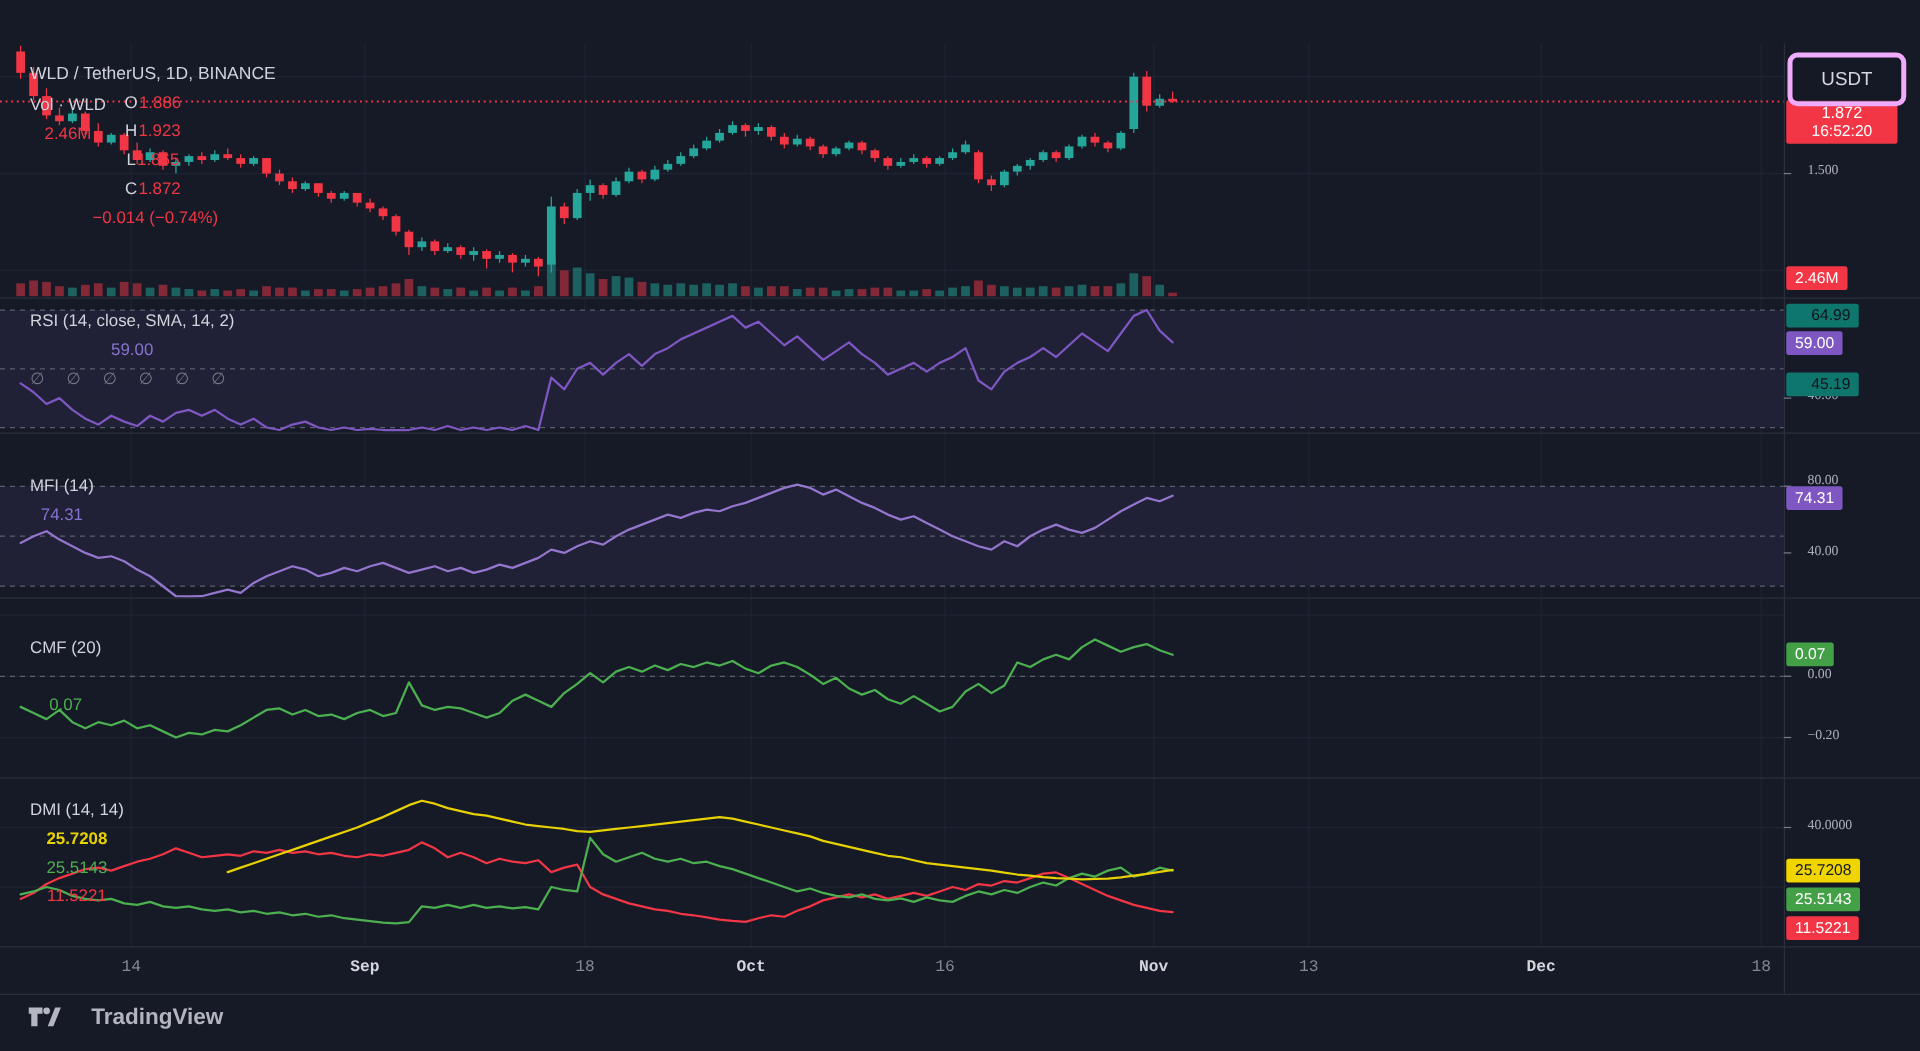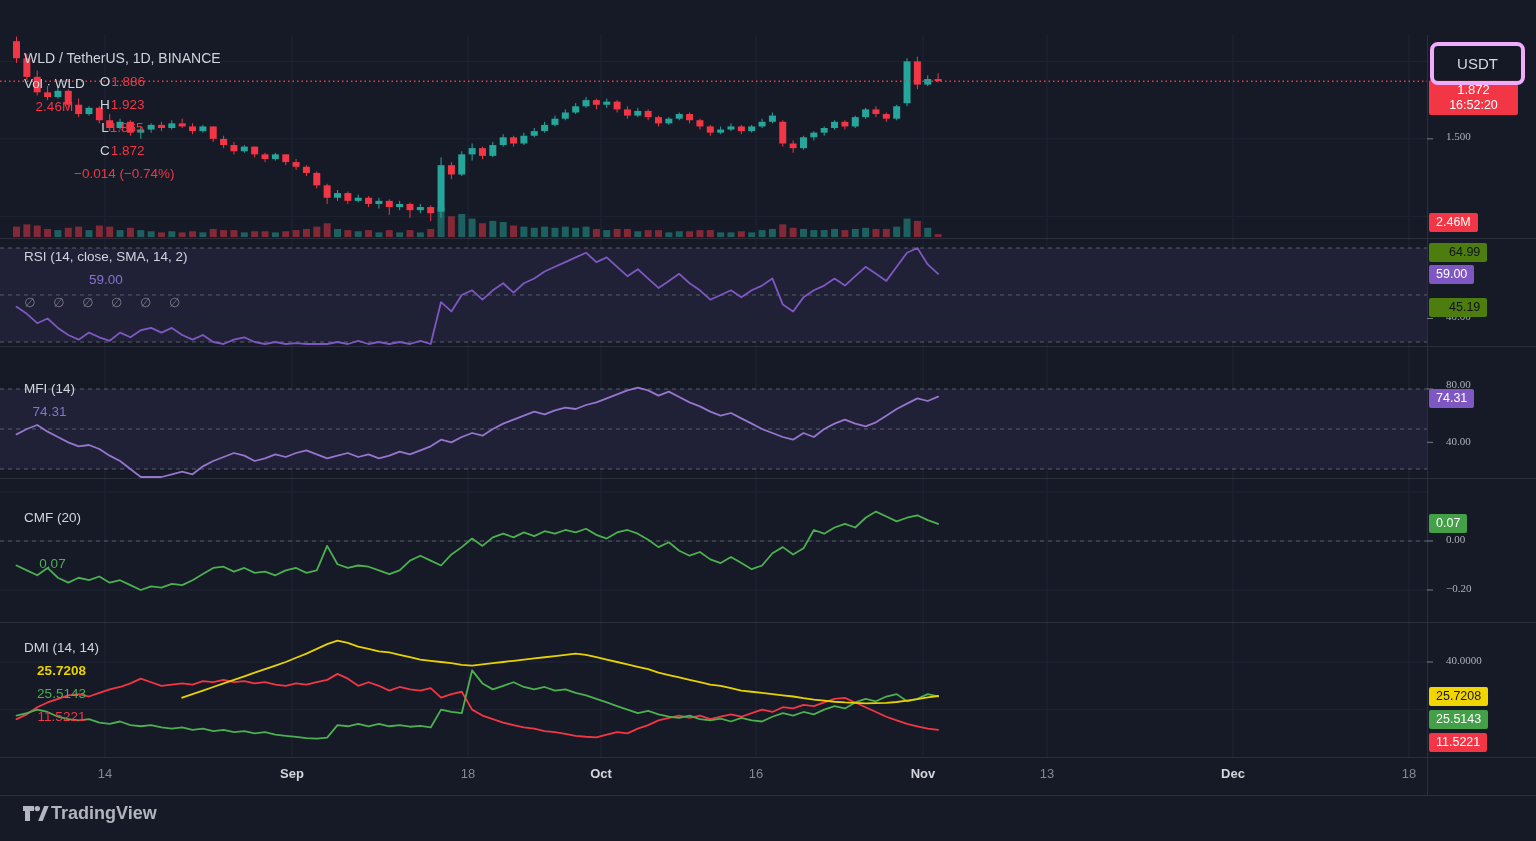--- a/index.html
+++ b/index.html
@@ -10,36 +10,36 @@
   .abs{position:absolute;}
   .hdr{left:24px;top:8px;font-size:15px;font-weight:600;color:#dcdfe5;letter-spacing:.1px;}
   .legend{display:flex;align-items:center;gap:8px;white-space:nowrap;font-size:13.5px;color:#d1d4dc;flex-direction:column;}
   .legend .pair{display:flex;gap:1px;}
   .sym{font-size:14px;}
   .red{color:#f23645;} .purple{color:#8673d1;} .green{color:#4caf50;} .yellow{color:#e7d100;}
   .dim{color:#787b86;letter-spacing:7px;font-size:13px;}
   .axlabel{position:absolute;left:1446px;font-size:11px;color:#aeb1bb;z-index:1;font-family:Liberation Serif, serif;}
   .badge{position:absolute;left:1429px;font-size:12.5px;line-height:1.1;padding:2.5px 7px;
          border-radius:2px;color:#fff;z-index:2;white-space:nowrap;}
-  .badge.white{background:#4d7c0f;color:#11131b;padding-left:20px;}
+  .badge.white{background:#0f766e;color:#11131b;padding-left:20px;}
   .badge.purple{background:#7e57c2;}
   .badge.greenbg{background:#43a047;}
   .badge.yellowbg{background:#f0d500;color:#141823;}
   .badge.redbg{background:#f23645;}
   .price-badge{position:absolute;left:1429px;top:80px;width:89px;background:#f23645;color:#fff;
          text-align:center;border-radius:2px;padding:2px 0 3px 0;z-index:2;}
   .price-badge .l1{font-size:13px;} .price-badge .l2{font-size:12.5px;margin-top:1px;}
   #usdt-btn{position:absolute;left:1430px;top:42px;width:87px;height:35px;border:4px solid #f0abfc;
          border-radius:8px;display:flex;align-items:center;justify-content:center;font-size:15px;
          color:#d5d8df;background:rgba(21,26,38,.85);z-index:3;cursor:pointer;}
-  #time-axis{position:absolute;left:0;top:758px;width:1396px;height:37px;}
+  #time-axis{position:absolute;left:0;top:758px;width:1396px;height:37px;font-family:Liberation Mono, monospace;}
   .t-lab{position:absolute;top:8px;width:44px;margin-left:-22px;text-align:center;font-size:13px;}
   .t-minor{color:#848894;}
   .t-major{color:#d4d6dd;font-weight:700;}
-  .brand{position:absolute;left:22px;top:803px;display:flex;align-items:center;gap:2px;}
+  .brand{position:absolute;left:22px;top:803px;display:flex;align-items:center;gap:24px;}
   .brand-text{font-size:18px;font-weight:600;color:#b2b5be;}
 </style>
 </head>
 <body>
 
 <div id="stage">
 
 
   <svg id="cv" width="1536" height="841">
       <rect x="0" y="248" width="1427" height="94" fill="rgba(126,87,194,0.11)"></rect>

